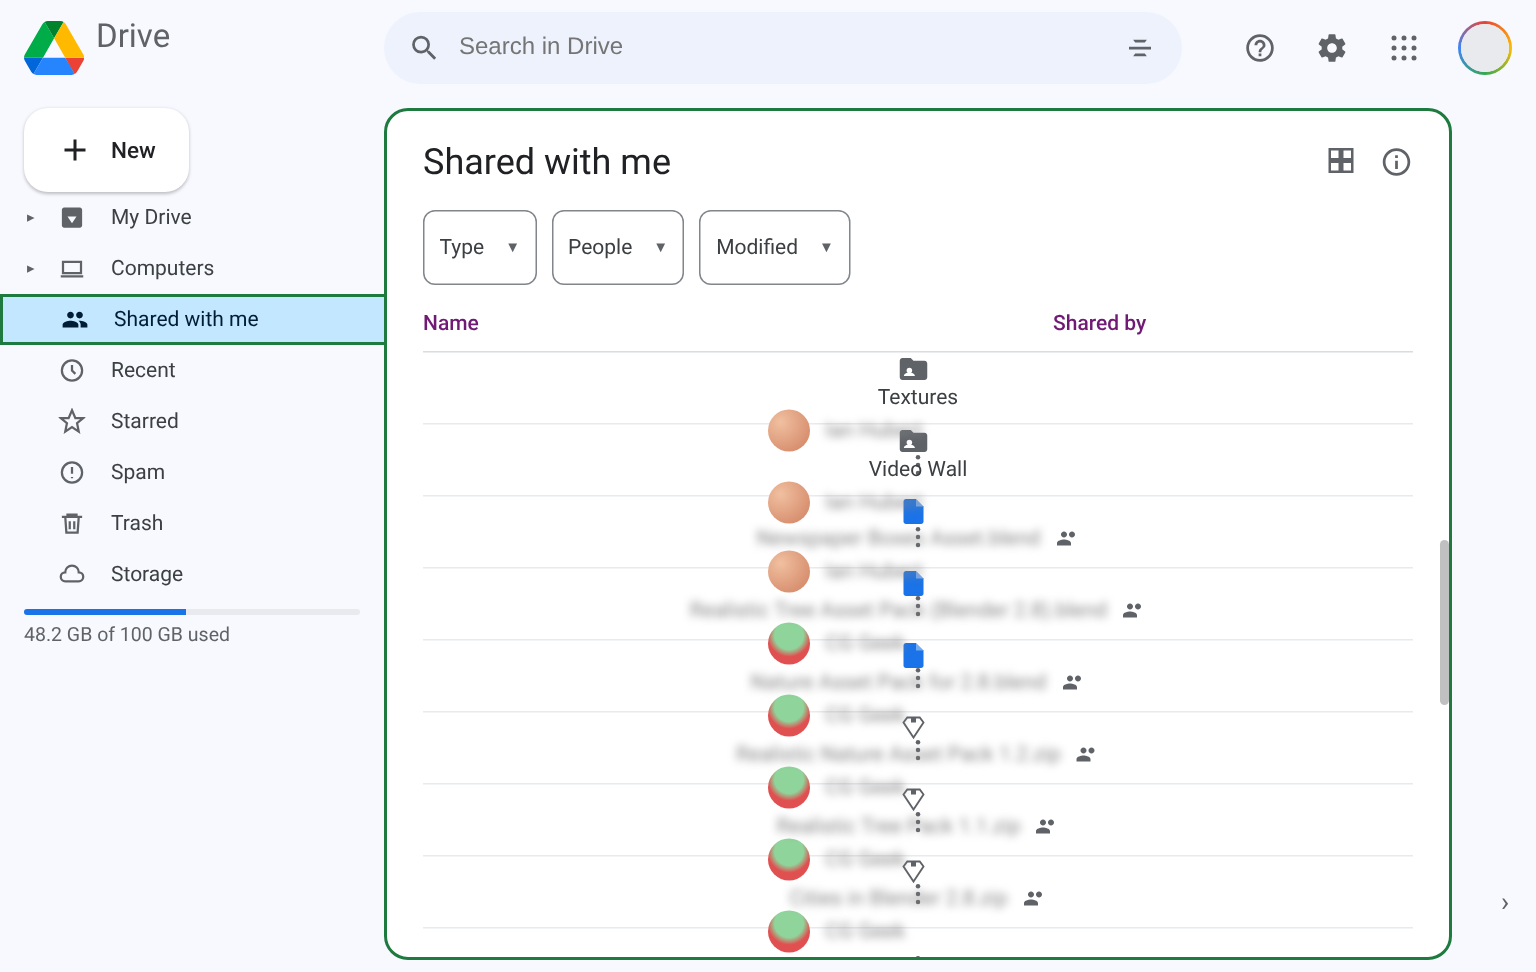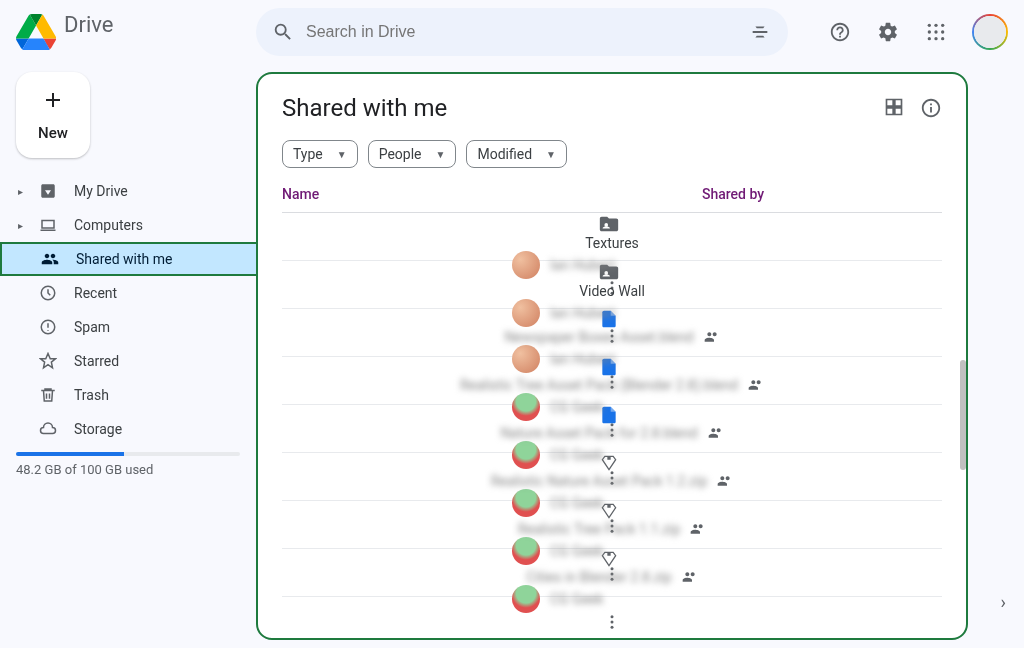--- a/index.html
+++ b/index.html
@@ -87,22 +87,20 @@
       display: inline-flex;
       align-items: center;
       gap: 12px;
       background: #fff;
       border-radius: 16px;
       padding: 16px 22px;
       box-shadow: 0 1px 2px rgba(0,0,0,0.15), 0 1px 3px rgba(0,0,0,0.1);
       font-size: 15px;
       font-weight: 500;
       cursor: pointer;
-      margin-bottom: 16px;
-      flex-direction: column;
     }
     .nav-item {
       display: flex;
       align-items: center;
       gap: 16px;
       padding: 6px 12px 6px 18px;
       border-radius: 0 20px 20px 0;
       cursor: pointer;
       color: #3c4043;
       font-size: 14px;
@@ -166,21 +164,21 @@
       align-items: center;
       justify-content: space-between;
       margin-bottom: 18px;
     }
     .content-title { font-size: 24px; }
     .view-icons { display:flex; gap: 16px; color:#5f6368;}
     .chips { display:flex; gap:10px; margin-bottom: 18px;}
     .chip {
       border: 1px solid #80868b;
       border-radius: 8px;
-      padding: 5px 10px;
+      padding: 16px 10px;
       display: flex;
       align-items: center;
       gap: 14px;
       font-size: 14px;
       cursor: pointer;
       color:#3c4043;
     }
     .chip .caret { font-size:10px; color:#5f6368;}
 
     .table-head {
@@ -390,34 +388,34 @@
               <circle cx="12" cy="12" r="9"></circle>
               <path d="M12 7v5l3 3"></path>
             </svg>
           </span>
           <span>Recent</span>
         </div>
         <div class="nav-item">
           <span class="expand-caret"></span>
           <span class="nav-icon">
             <svg width="18" height="18" viewBox="0 0 24 24" fill="none" stroke="currentColor" stroke-width="2">
-              <circle cx="12" cy="12" r="9"></circle>
-              <path d="M12 7v6M12 16v1"></path>
+              <path d="M12 2l3 7h7l-5.5 4.5L18 21l-6-4-6 4 1.5-7.5L2 9h7z"></path>
             </svg>
           </span>
-          <span>Spam</span>
+          <span>Starred</span>
         </div>
         <div class="nav-item">
           <span class="expand-caret"></span>
           <span class="nav-icon">
             <svg width="18" height="18" viewBox="0 0 24 24" fill="none" stroke="currentColor" stroke-width="2">
-              <path d="M12 2l3 7h7l-5.5 4.5L18 21l-6-4-6 4 1.5-7.5L2 9h7z"></path>
+              <circle cx="12" cy="12" r="9"></circle>
+              <path d="M12 7v6M12 16v1"></path>
             </svg>
           </span>
-          <span>Starred</span>
+          <span>Spam</span>
         </div>
         <div class="nav-item">
           <span class="expand-caret"></span>
           <span class="nav-icon">
             <svg width="18" height="18" viewBox="0 0 24 24" fill="none" stroke="currentColor" stroke-width="2">
               <path d="M3 6h18M8 6V4h8v2M6 6l1 14h10l1-14M10 10v7M14 10v7"></path>
             </svg>
           </span>
           <span>Trash</span>
         </div>

